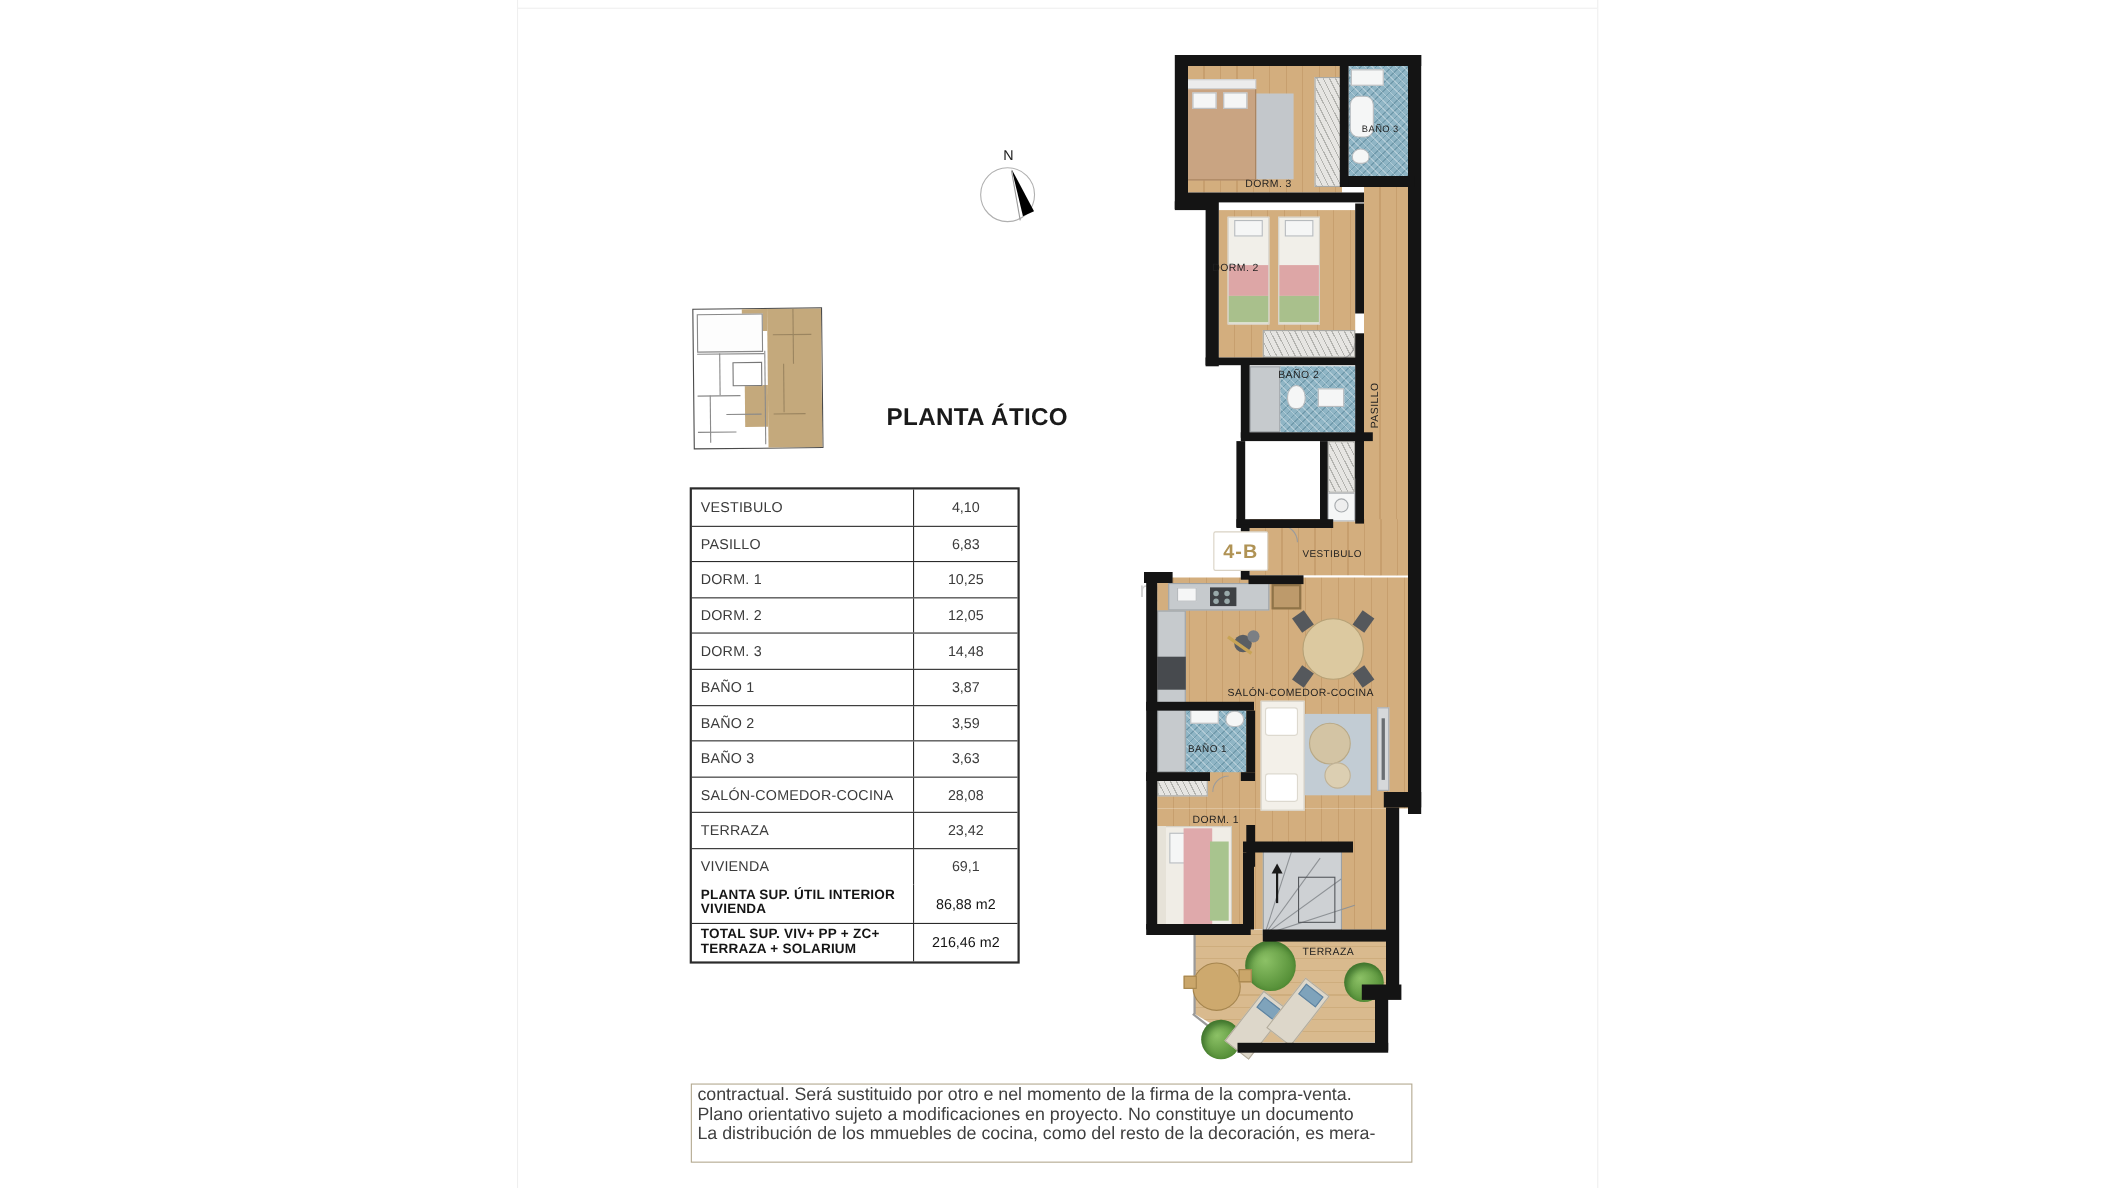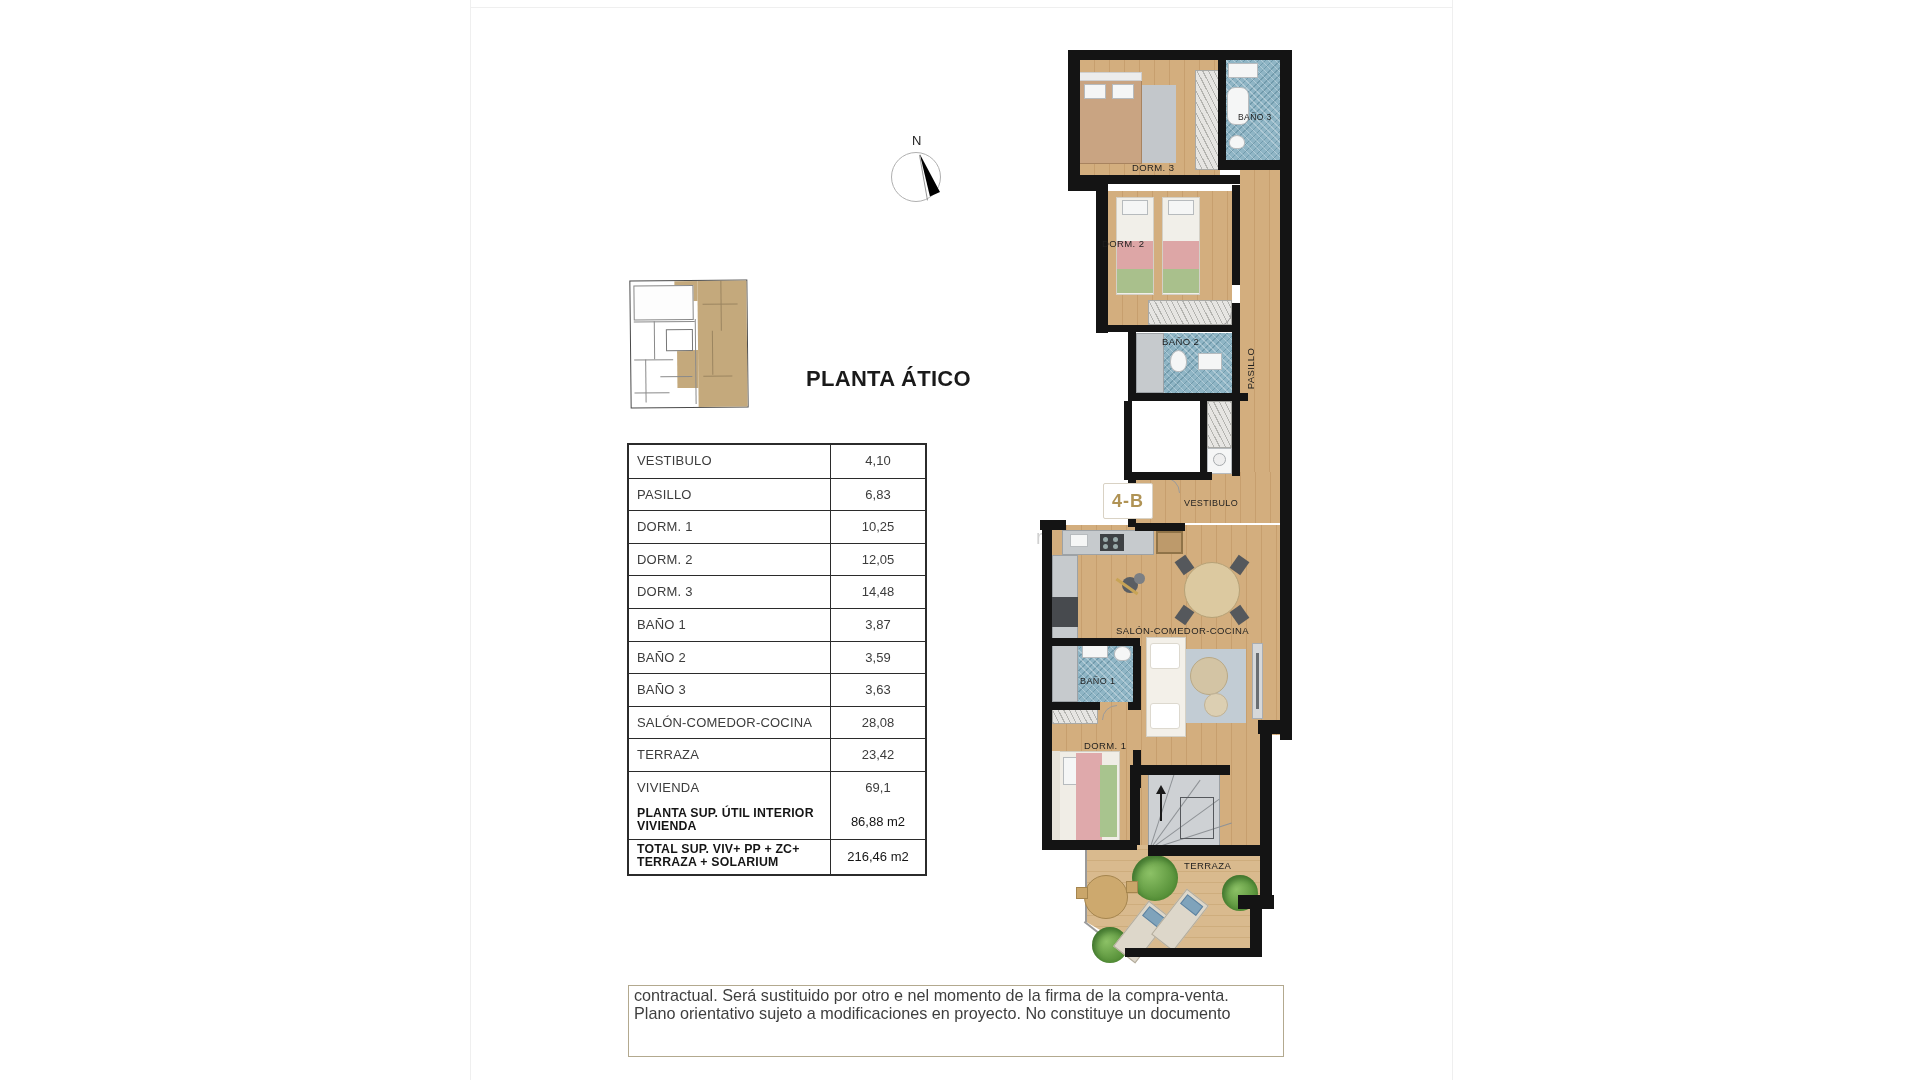--- a/index.html
+++ b/index.html
@@ -154,20 +154,21 @@
       <div class="trow total">
         <div class="tc1">TOTAL SUP. VIV+ PP + ZC+ TERRAZA + SOLARIUM</div>
         <div class="tc2">216,46 m2</div>
       </div>
     </div>
 </div>
 
 <div class="disclaimer">
     <div class="dline">contractual. Será sustituido por otro e nel momento de la firma de la compra-venta.</div>
     <div class="dline">Plano orientativo sujeto a modificaciones en proyecto. No constituye un documento</div>
+    <div class="dline">La distribución de los mmuebles de cocina, como del resto de la decoración, es mera-</div>
   </div>
 
 <div class="plan">
 
   <div class="wood" style="left:200px;top:13px;width:40px;height:465px;"></div>
   <div class="wood" style="left:40px;top:15px;width:140px;height:115px;"></div>
   <div class="tile" style="left:186px;top:15px;width:54px;height:100px;"></div>
   <div class="wood" style="left:68px;top:146px;width:124px;height:134px;"></div>
   <div class="gray-fix" style="left:96px;top:288px;width:28px;height:60px;"></div>
   <div class="tile" style="left:124px;top:288px;width:68px;height:60px;"></div>

